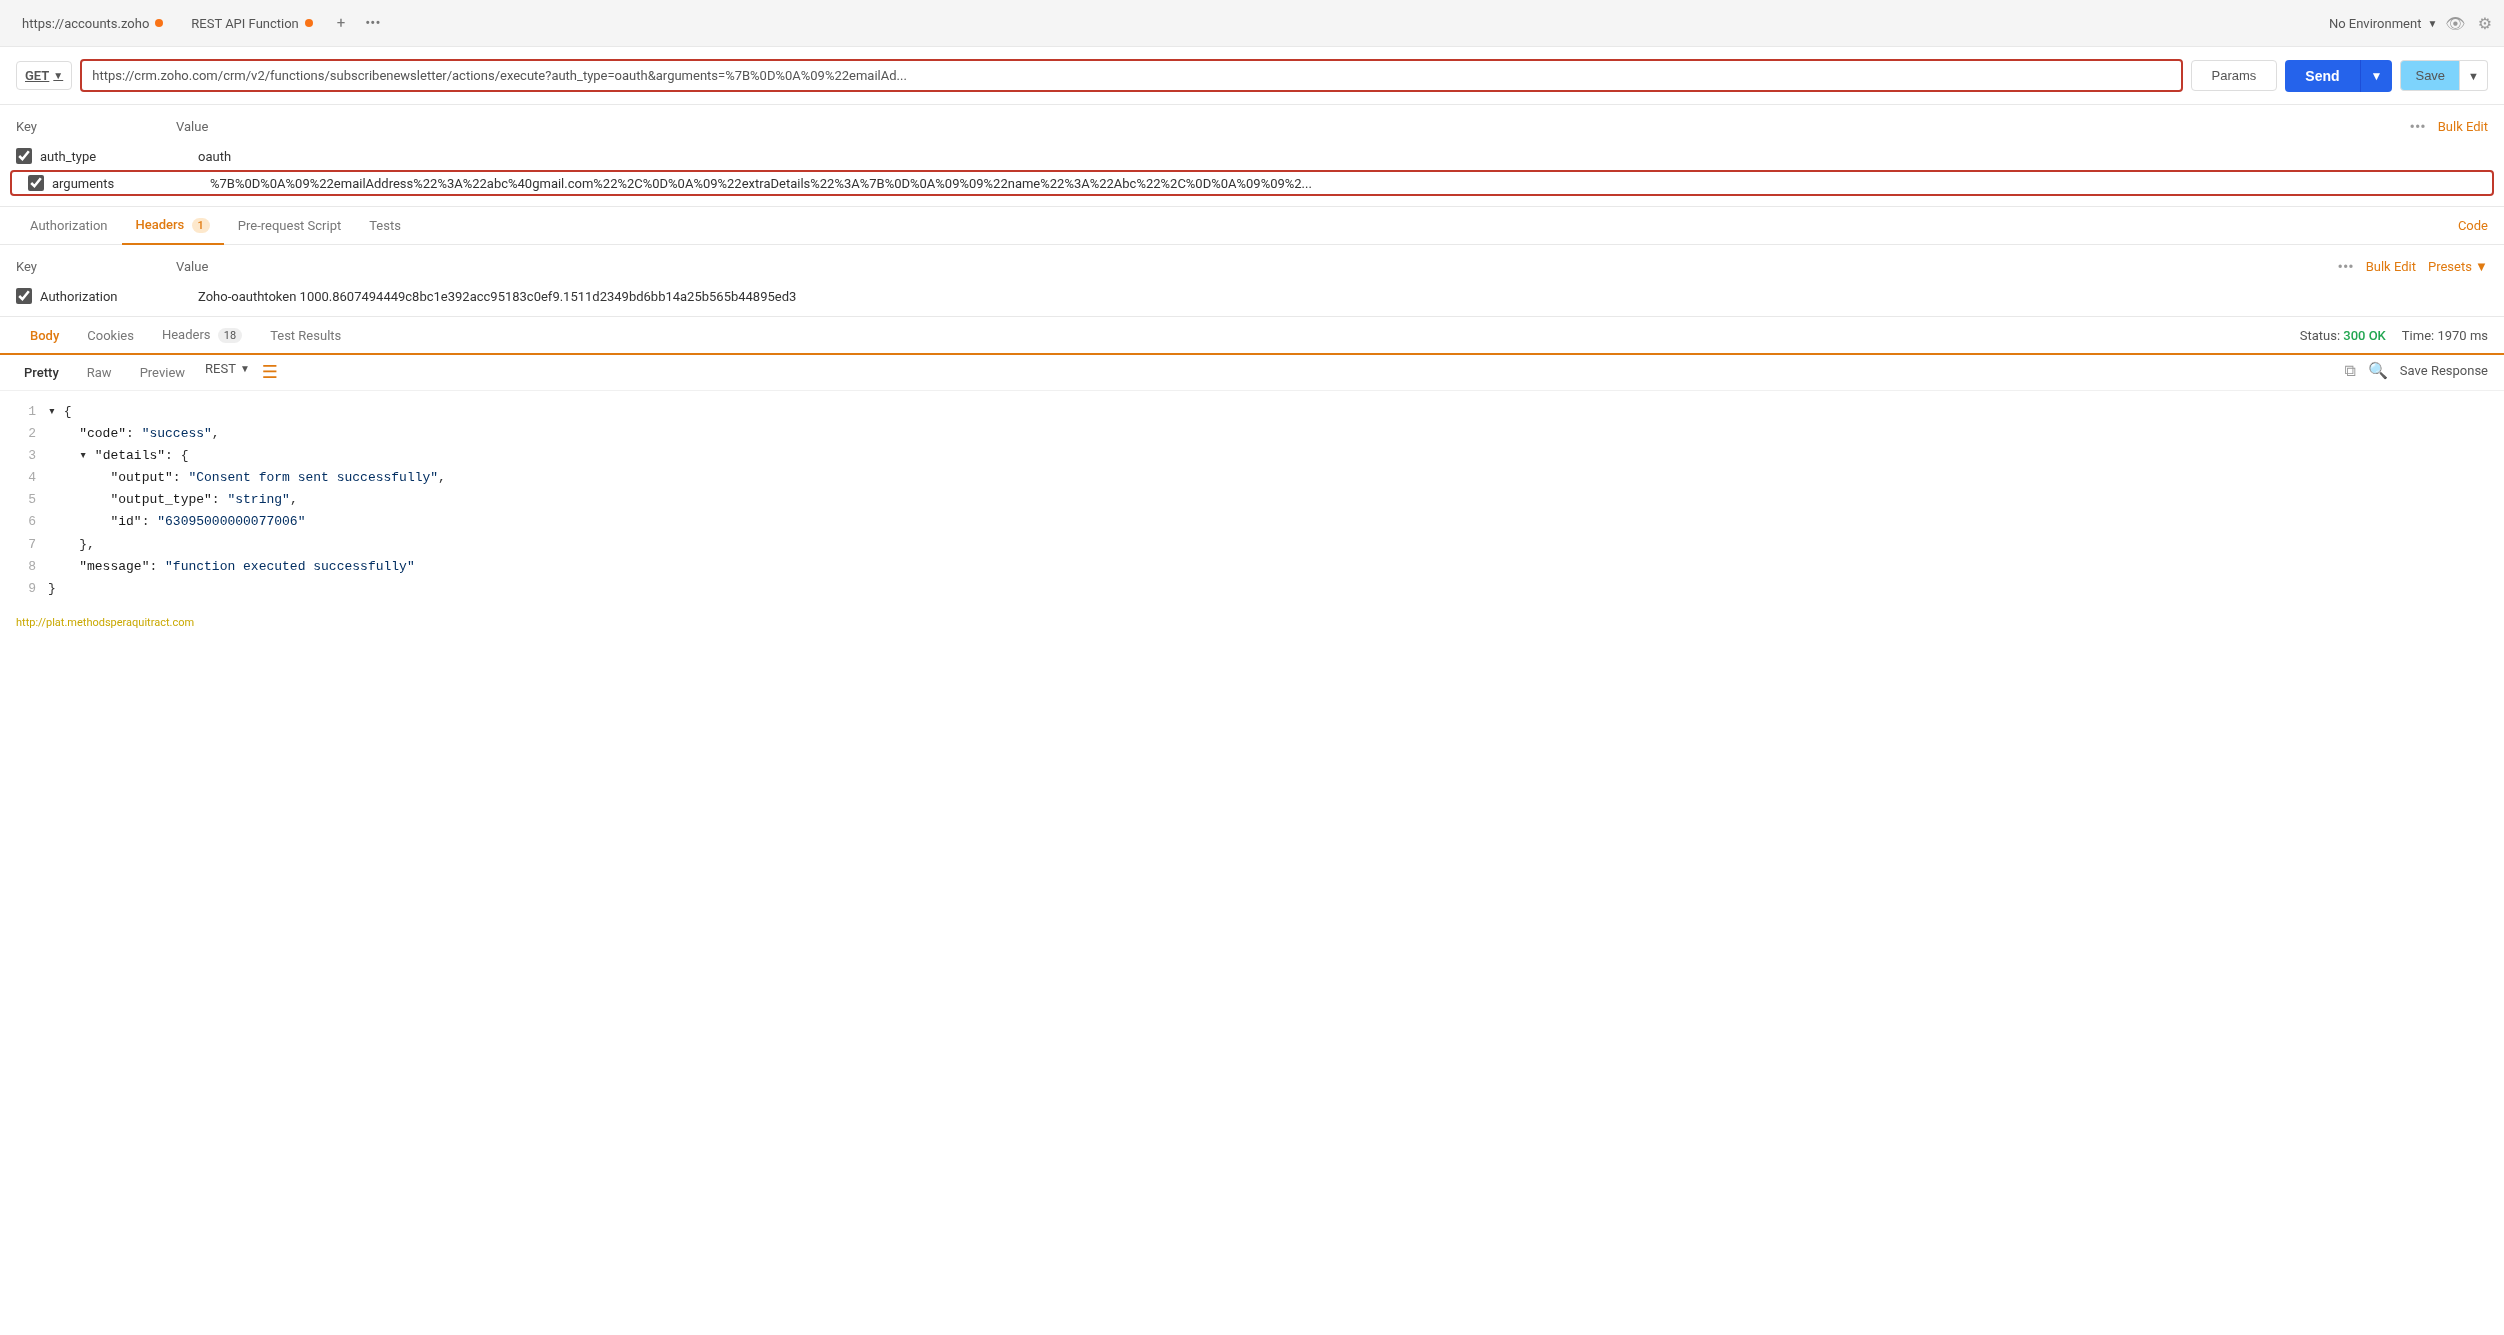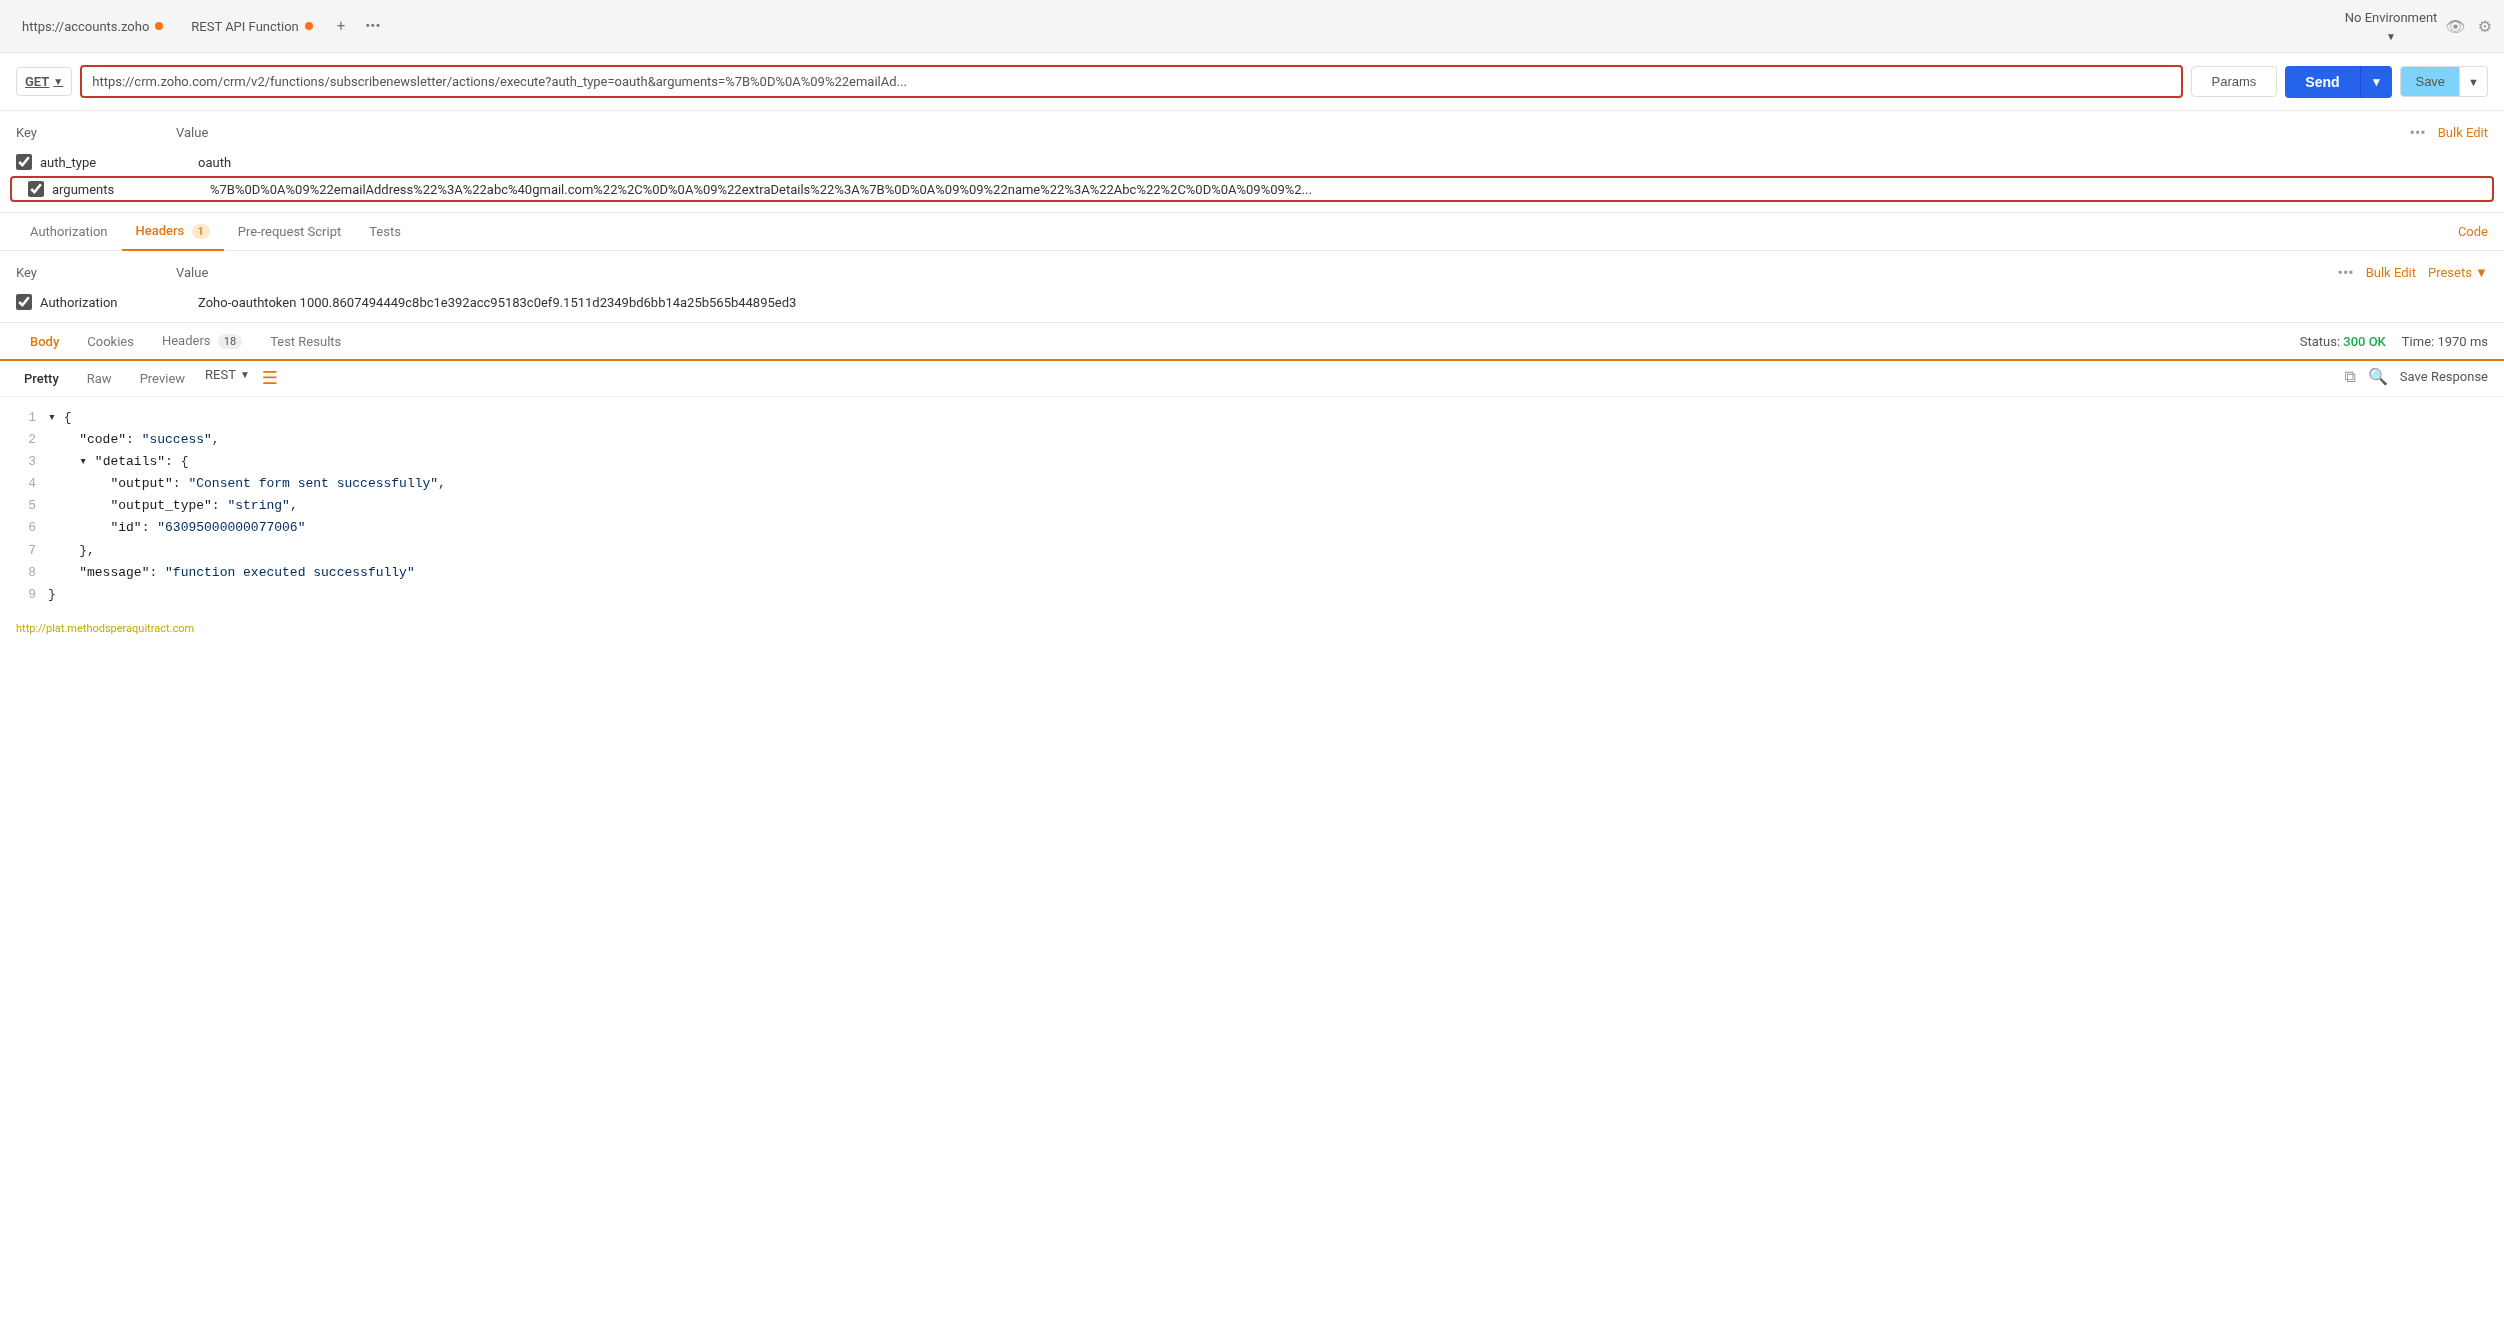--- a/index.html
+++ b/index.html
@@ -37,21 +37,20 @@
       font-size: 15px;
     }
     .spacer { flex: 1; }
     .env-selector {
       display: flex;
       align-items: center;
       gap: 6px;
       color: #555;
       font-size: 13px;
       cursor: pointer;
-      flex-direction: column;
     }
     .top-icons {
       display: flex;
       gap: 12px;
       color: #777;
     }
     .icon-btn { cursor: pointer; font-size: 16px; color: #999; }
 
     
     .request-bar {

